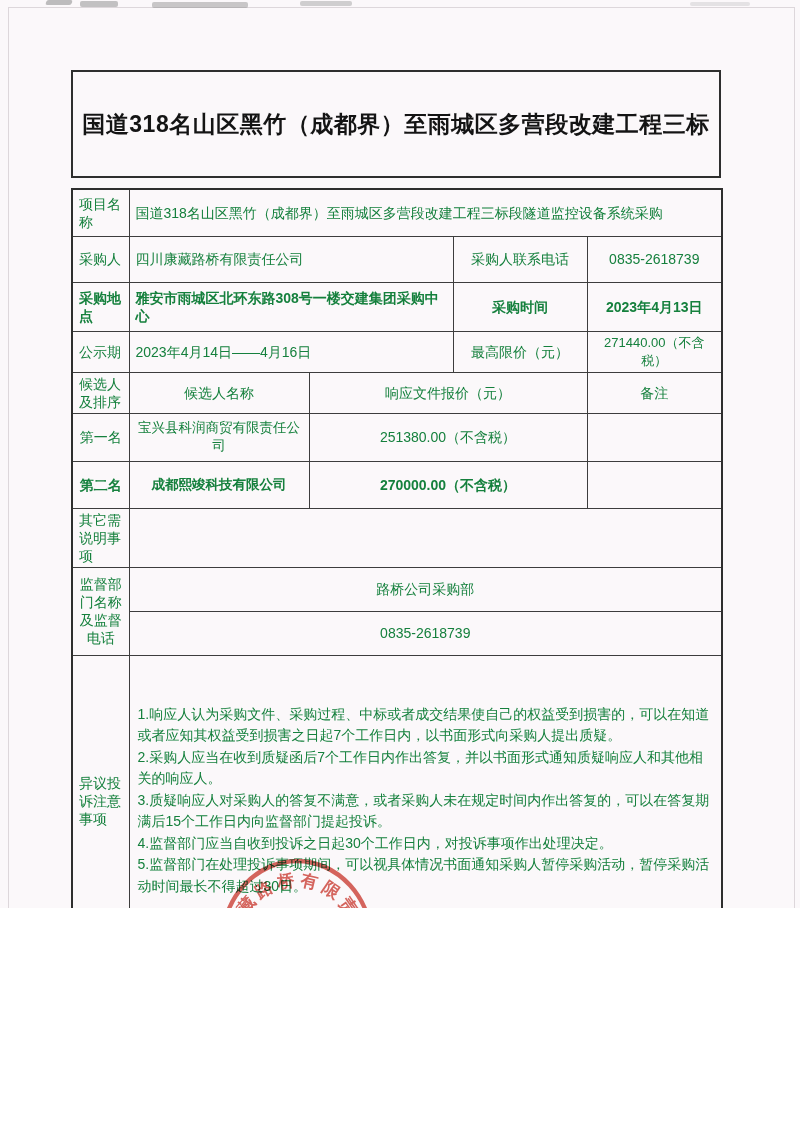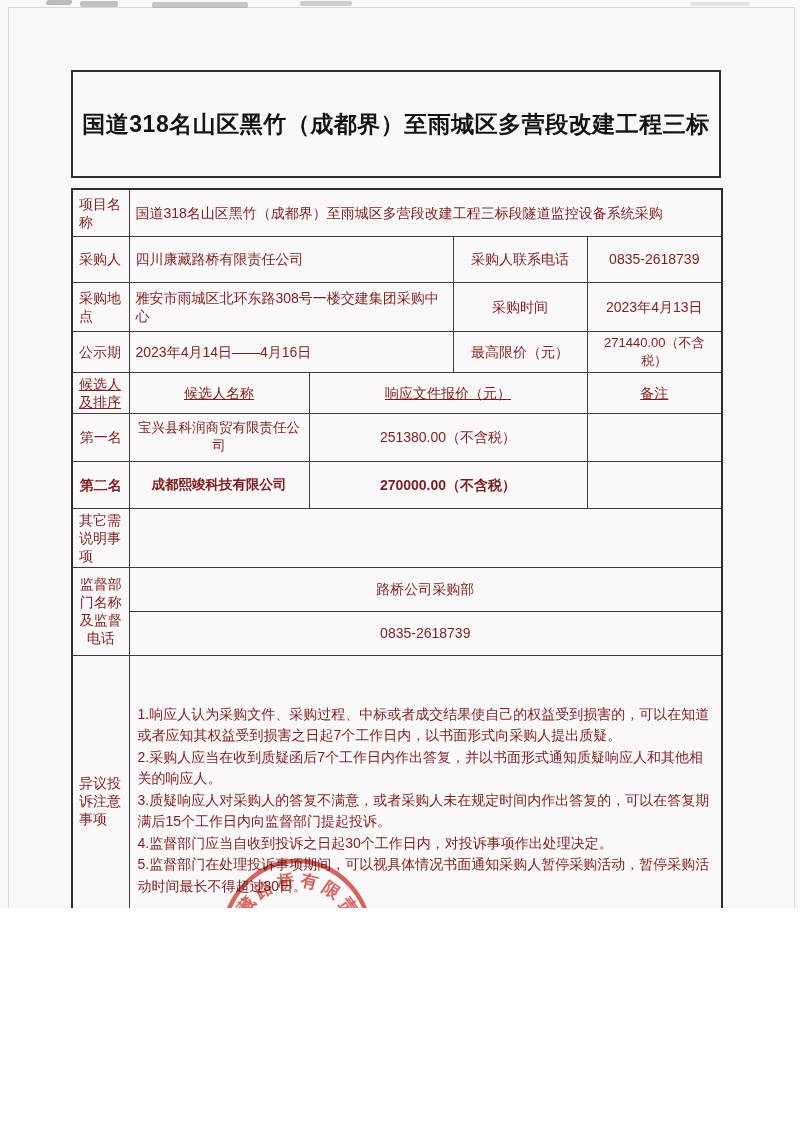--- a/index.html
+++ b/index.html
@@ -29,34 +29,34 @@
     display:flex;flex-direction:column;justify-content:center;align-items:center;
     font-size:23px;font-weight:bold;color:#141414;
     line-height:36px;letter-spacing:0.5px;text-align:center;
     background:transparent;
   }
 
   table.doc{
     position:absolute;left:71px;top:188px;width:650px;
     border-collapse:collapse;table-layout:fixed;
     border:2px solid #2e2e2e;
-    font-size:14px;color:#7f1d1d;
+    font-size:14px;color:#15803d;
   }
   table.doc td{
     border:1px solid #3d3d3d;
     padding:2px 6px;
     vertical-align:middle;
     overflow:hidden;
     line-height:18px;
   }
   td.lab{padding:2px 4px;}
   td.c{text-align:center;}
   td.l{text-align:left;}
-  .r1{height:47px;} .r2{height:46px;} .r3{height:49px;} .r4{height:36px;padding-left:45px;}
-  .r5{height:36px;text-decoration:underline;} .r6{height:48px;} .r7{height:47px;font-weight:bold;} .r8{height:49px;padding-left:22px;}
+  .r1{height:47px;} .r2{height:46px;} .r3{height:49px;font-weight:bold;} .r4{height:36px;padding-left:45px;}
+  .r5{height:36px;} .r6{height:48px;} .r7{height:47px;font-weight:bold;} .r8{height:49px;padding-left:22px;}
   .r9a{height:44px;} .r9b{height:44px;} .r10{height:291px;} .r11{height:50px;}
   .fs13{font-size:13px;}
   .fs135{font-size:13.5px;}
   .obj{line-height:21.5px;padding:4px 2px;}
   .sign-label{font-size:15px;}
 
   .stamp{
     position:absolute;left:218px;top:856px;width:160px;height:176px;
     opacity:.82;mix-blend-mode:multiply;
   }

